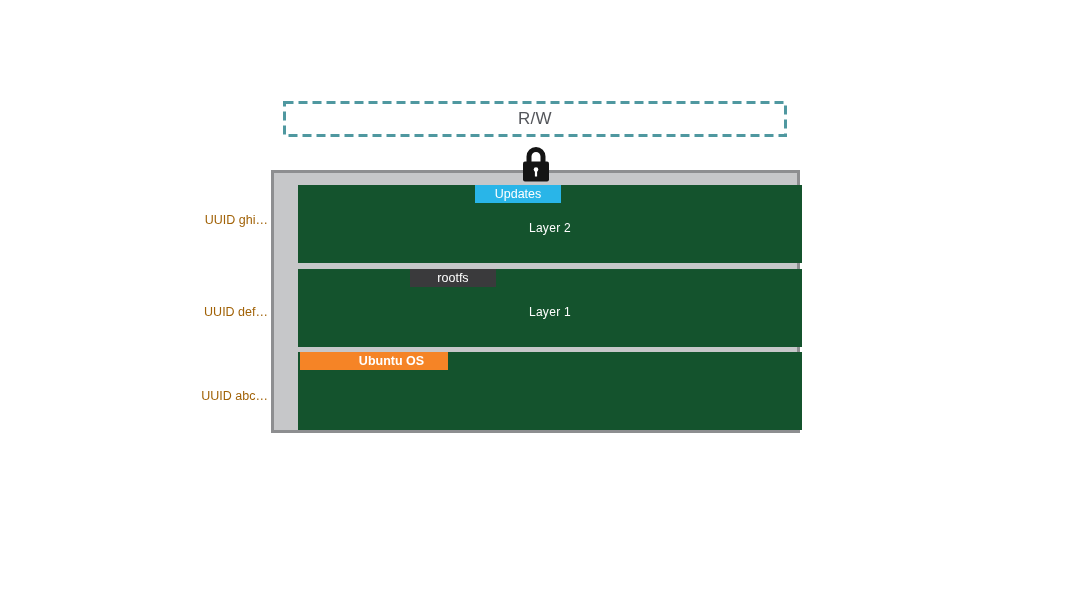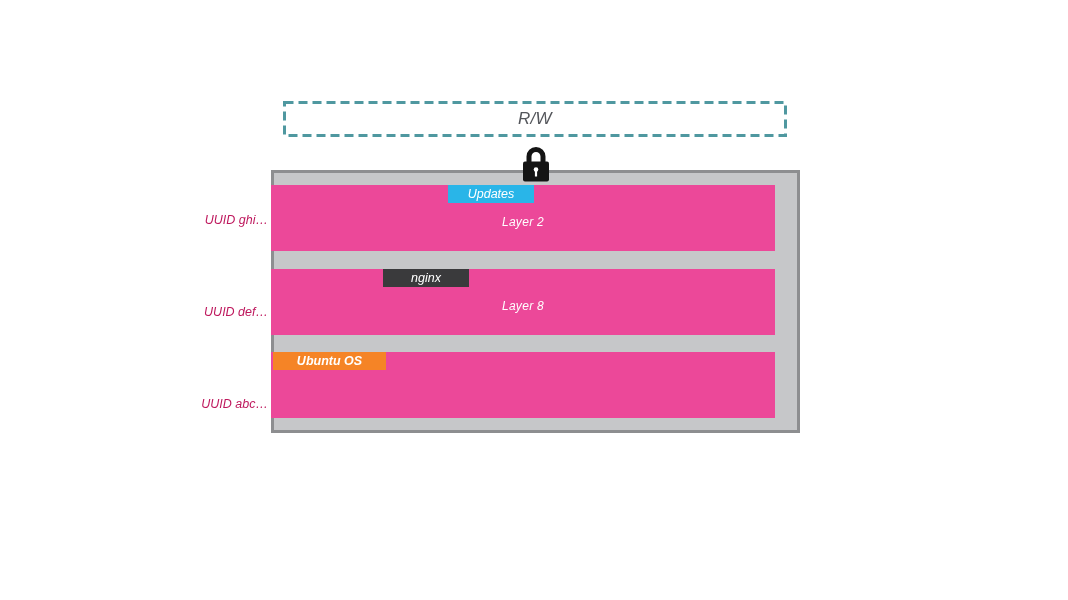--- a/index.html
+++ b/index.html
@@ -7,21 +7,20 @@
     padding: 0;
     background: #ffffff;
     font-family: "Liberation Sans", sans-serif;
   }
   #stage {
     position: relative;
     width: 1068px;
     height: 600px;
     background: #ffffff;
     overflow: hidden;
-    font-style: italic;
   }
   
   .dashed-box {
     position: absolute;
     width: 504px;
     height: 36px;
   }
   .dashed-box svg {
     position: absolute;
     left: 0; top: 0;
@@ -55,24 +54,24 @@
     width: 529px;
     height: 263px;
     box-sizing: border-box;
     background: #c6c7c9;
     border: 3px solid #8d8e90;
   }
 
   
   .layer {
     position: absolute;
-    left: 271px;
+    left: 298px;
     width: 504px;
-    height: 66px;
-    background: #ec4899;
+    height: 78px;
+    background: #14532d;
   }
   #layer-0 { top: 185px; }
   #layer-1 { top: 269px; }
   #layer-2 { top: 352px; }
 
   .layer-label {
     position: absolute;
     left: 0; right: 0; top: 8px; bottom: 0;
     display: flex;
     align-items: center;
@@ -87,36 +86,36 @@
     position: absolute;
     top: 0;
     height: 18px;
     line-height: 18px;
     text-align: center;
     color: #ffffff;
     font-size: 12.5px;
   }
   #badge-0 { left: 177px; width: 86px; }
   #badge-1 { left: 112px; width: 86px; }
-  #badge-2 { left: 2px;  width: 113px; font-weight: bold; }
+  #badge-2 { left: 2px;  width: 113px; font-weight: bold; padding-left: 35px; }
 
   
   .uuid-label {
     position: absolute;
     left: 128px;
     width: 140px;
     height: 16px;
     line-height: 16px;
     text-align: right;
     font-size: 12.5px;
-    color: #be185d;
+    color: #a16207;
   }
   #uuid-0 { top: 212px; }
   #uuid-1 { top: 304px; }
-  #uuid-2 { top: 396px; }
+  #uuid-2 { top: 388px; }
 </style>
 </head>
 <body>
 
 <div id="stage">
 
   <div class="dashed-box" id="rw-box">
     <svg width="504" height="36">
       <rect x="1.5" y="1.5" width="501" height="33" fill="none" stroke-width="3" stroke-dasharray="9 5" stroke="#4f98a0"></rect>
     </svg>
@@ -133,22 +132,22 @@
   </div>
 
   <div id="container"></div>
 
   <div class="layer" id="layer-0">
     <div class="badge" id="badge-0" style="background-color: rgb(41, 181, 232);">Updates</div>
     <div class="layer-label">Layer 2</div>
   </div>
 
   <div class="layer" id="layer-1">
-    <div class="badge" id="badge-1" style="background-color: rgb(58, 58, 60);">nginx</div>
-    <div class="layer-label">Layer 8</div>
+    <div class="badge" id="badge-1" style="background-color: rgb(58, 58, 60);">rootfs</div>
+    <div class="layer-label">Layer 1</div>
   </div>
 
   <div class="layer" id="layer-2">
     <div class="badge" id="badge-2" style="background-color: rgb(245, 132, 38);">Ubuntu OS</div>
   </div>
 
   <div class="uuid-label" id="uuid-0">UUID ghi…</div>
   <div class="uuid-label" id="uuid-1">UUID def…</div>
   <div class="uuid-label" id="uuid-2">UUID abc…</div>
 

